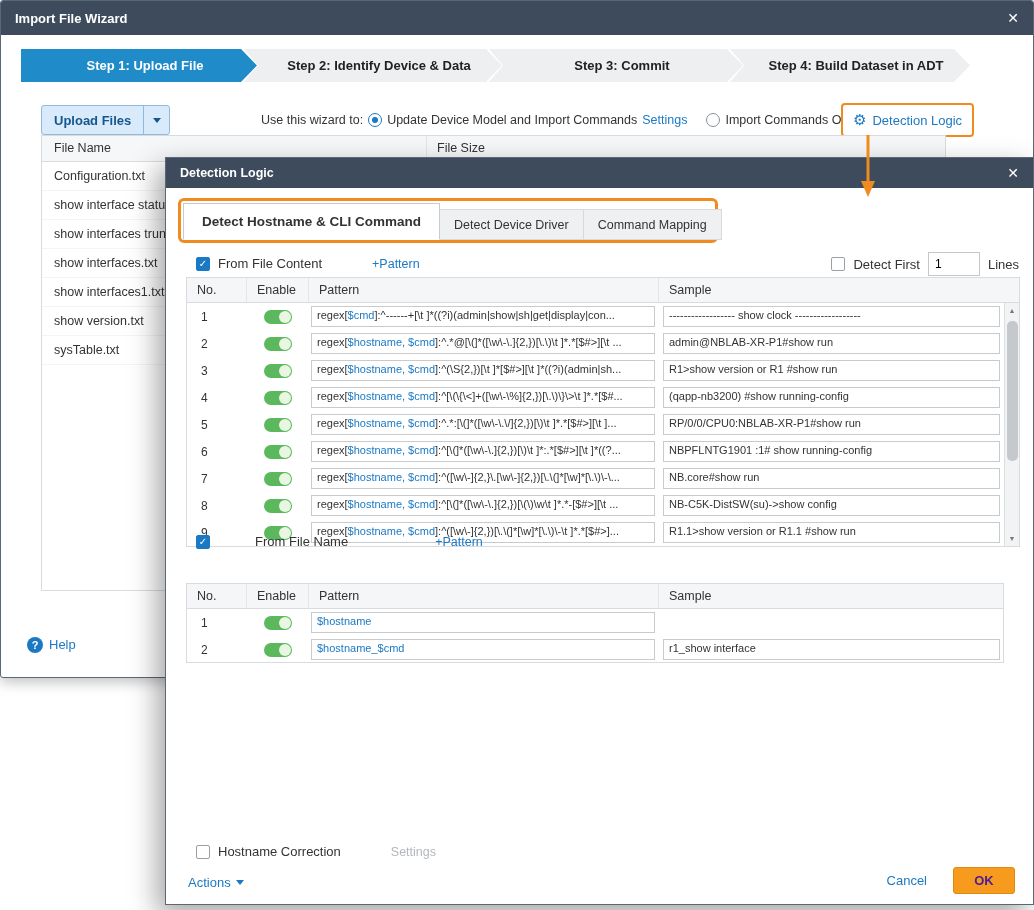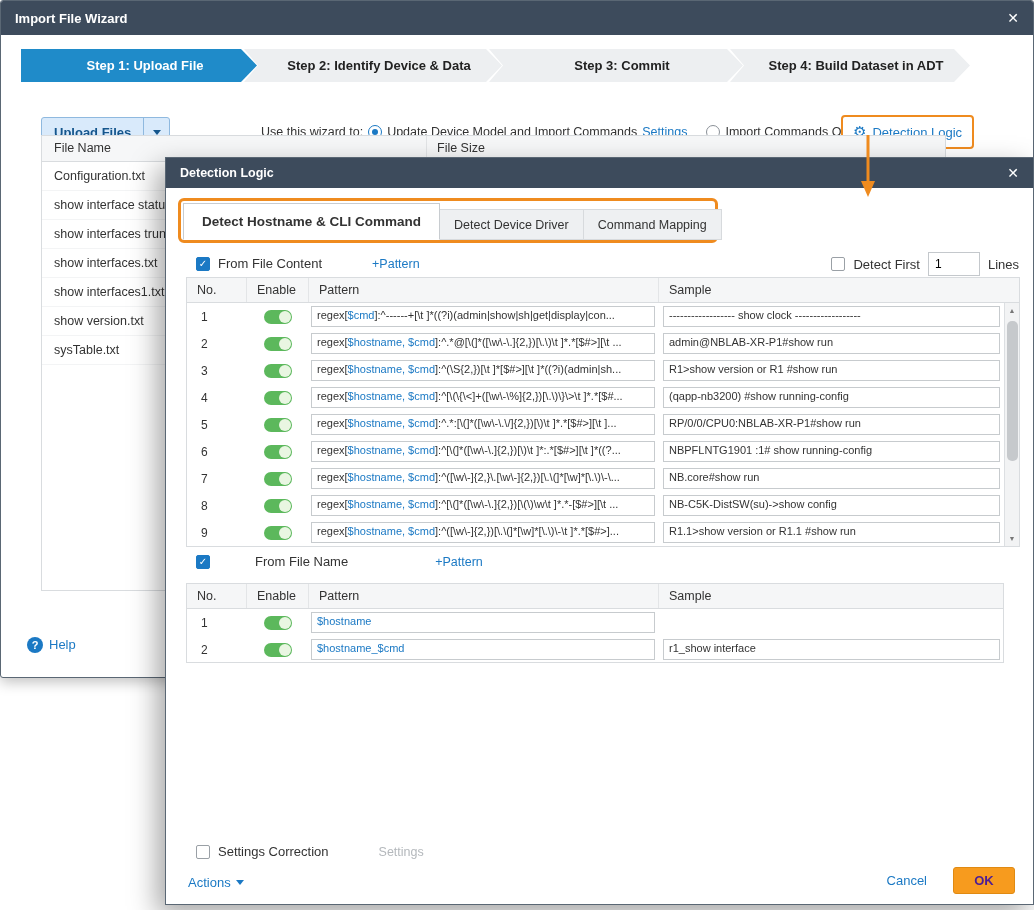--- a/index.html
+++ b/index.html
@@ -16,21 +16,21 @@
 
   .steps{position:absolute;left:20px;top:48px;height:33px;display:flex;}
   .step{height:33px;display:flex;align-items:center;justify-content:center;font-size:13px;font-weight:bold;
     background:#edeff1;color:#222;padding:0 8px 0 20px;
     clip-path:polygon(0 0,calc(100% - 16px) 0,100% 50%,calc(100% - 16px) 100%,0 100%,14px 50%);}
   .step.first{clip-path:polygon(0 0,calc(100% - 16px) 0,100% 50%,calc(100% - 16px) 100%,0 100%);}
   .step+.step{margin-left:-13px;}
   .step.active{background:#1f8bc9;color:#fff;}
   .s1{width:236px;} .s2{width:258px;} .s3{width:254px;} .s4{width:240px;}
 
-  .toolbar{position:absolute;left:0;top:114px;width:100%;height:34px;}
+  .toolbar{position:absolute;left:0;top:102px;width:100%;height:34px;}
   .upload-btn{position:absolute;left:40px;top:2px;height:30px;display:flex;align-items:stretch;
     border:1px solid #8fb9df;border-radius:3px;background:#d9eafb;color:#15568d;font-weight:bold;font-size:13px;cursor:pointer;}
   .upload-main{display:flex;align-items:center;padding:0 12px;}
   .upload-caret{display:flex;align-items:center;justify-content:center;width:26px;border-left:1px solid #8fb9df;cursor:pointer;}
   .tri-down{width:0;height:0;border-left:4px solid transparent;border-right:4px solid transparent;border-top:5px solid #15568d;}
   .wizard-opts{position:absolute;left:260px;top:0;height:34px;display:flex;align-items:center;gap:5px;font-size:12.5px;white-space:nowrap;}
   .radio{width:14px;height:14px;border-radius:50%;border:1px solid #8a9097;background:#fff;display:inline-block;position:relative;flex:0 0 auto;cursor:pointer;}
   .radio.sel{border-color:#1b79c4;}
   .radio.sel::after{content:"";position:absolute;left:3px;top:3px;width:6px;height:6px;border-radius:50%;background:#1b79c4;}
   .link{color:#1b79c4;cursor:pointer;}
@@ -56,21 +56,21 @@
     padding:0 14px;font-size:12.5px;font-weight:bold;}
   .tabs-highlight{position:absolute;left:12px;top:40px;width:540px;height:45px;border:3px solid #ef8b1f;border-radius:6px;
     display:flex;align-items:flex-end;padding:0 2px;background:#fff;}
   .tab{display:flex;align-items:center;justify-content:center;cursor:pointer;white-space:nowrap;}
   .tab.active{height:37px;background:#fff;border:1px solid #c8ccd0;border-bottom:1px solid #fff;
     font-weight:bold;font-size:13.5px;padding:0 18px;}
   .tab.inactive{height:31px;background:#eef0f2;border:1px solid #d7dadd;border-left:none;padding:0 14px;font-size:12.5px;color:#333;}
 
   .sec-row{position:absolute;left:22px;display:flex;align-items:center;gap:8px;font-size:13px;padding-left:8px;}
   .content-row{top:98px;}
-  .name-row{top:396px;gap:45px;}
+  .name-row{top:376px;gap:45px;}
   .hostname-row{top:686px;}
   .checkbox{width:14px;height:14px;border:1px solid #9aa0a6;background:#fff;border-radius:2px;
     display:flex;align-items:center;justify-content:center;flex:0 0 auto;cursor:pointer;}
   .checkbox.checked{background:#1b79c4;border-color:#1b79c4;color:#fff;font-size:10px;}
   .checkbox.checked::before{content:"✓";}
   .add-pattern{margin-left:42px;font-size:12.5px;}
   .detect-first{position:absolute;right:14px;top:94px;display:flex;align-items:center;gap:8px;font-size:13px;}
   .df-input{width:52px;height:24px;border:1px solid #c4c8cc;padding:2px 6px;font-size:12px;font-family:"Liberation Sans",sans-serif;}
   .settings-gray{color:#b4b8bc;margin-left:42px;font-size:12.5px;}
 
@@ -376,21 +376,21 @@
             <div class="cellbox pat-box"><span></span><span class="blue">$hostname_$cmd</span><span></span></div>
           </div>
         <div class="col-sam">
             <div class="cellbox sam-box">r1_show interface</div>
           </div>
       </div>
     </div>
 
     <div class="sec-row hostname-row">
       <span class="checkbox"></span>
-      <span>Settings Correction</span>
+      <span>Hostname Correction</span>
       <span class="settings-gray">Settings</span>
     </div>
 
     <div class="actions">
       <span>Actions</span>
       <span class="chev-blue"></span>
     </div>
 
     <div class="footer-right">
       <span class="link">Cancel</span>

